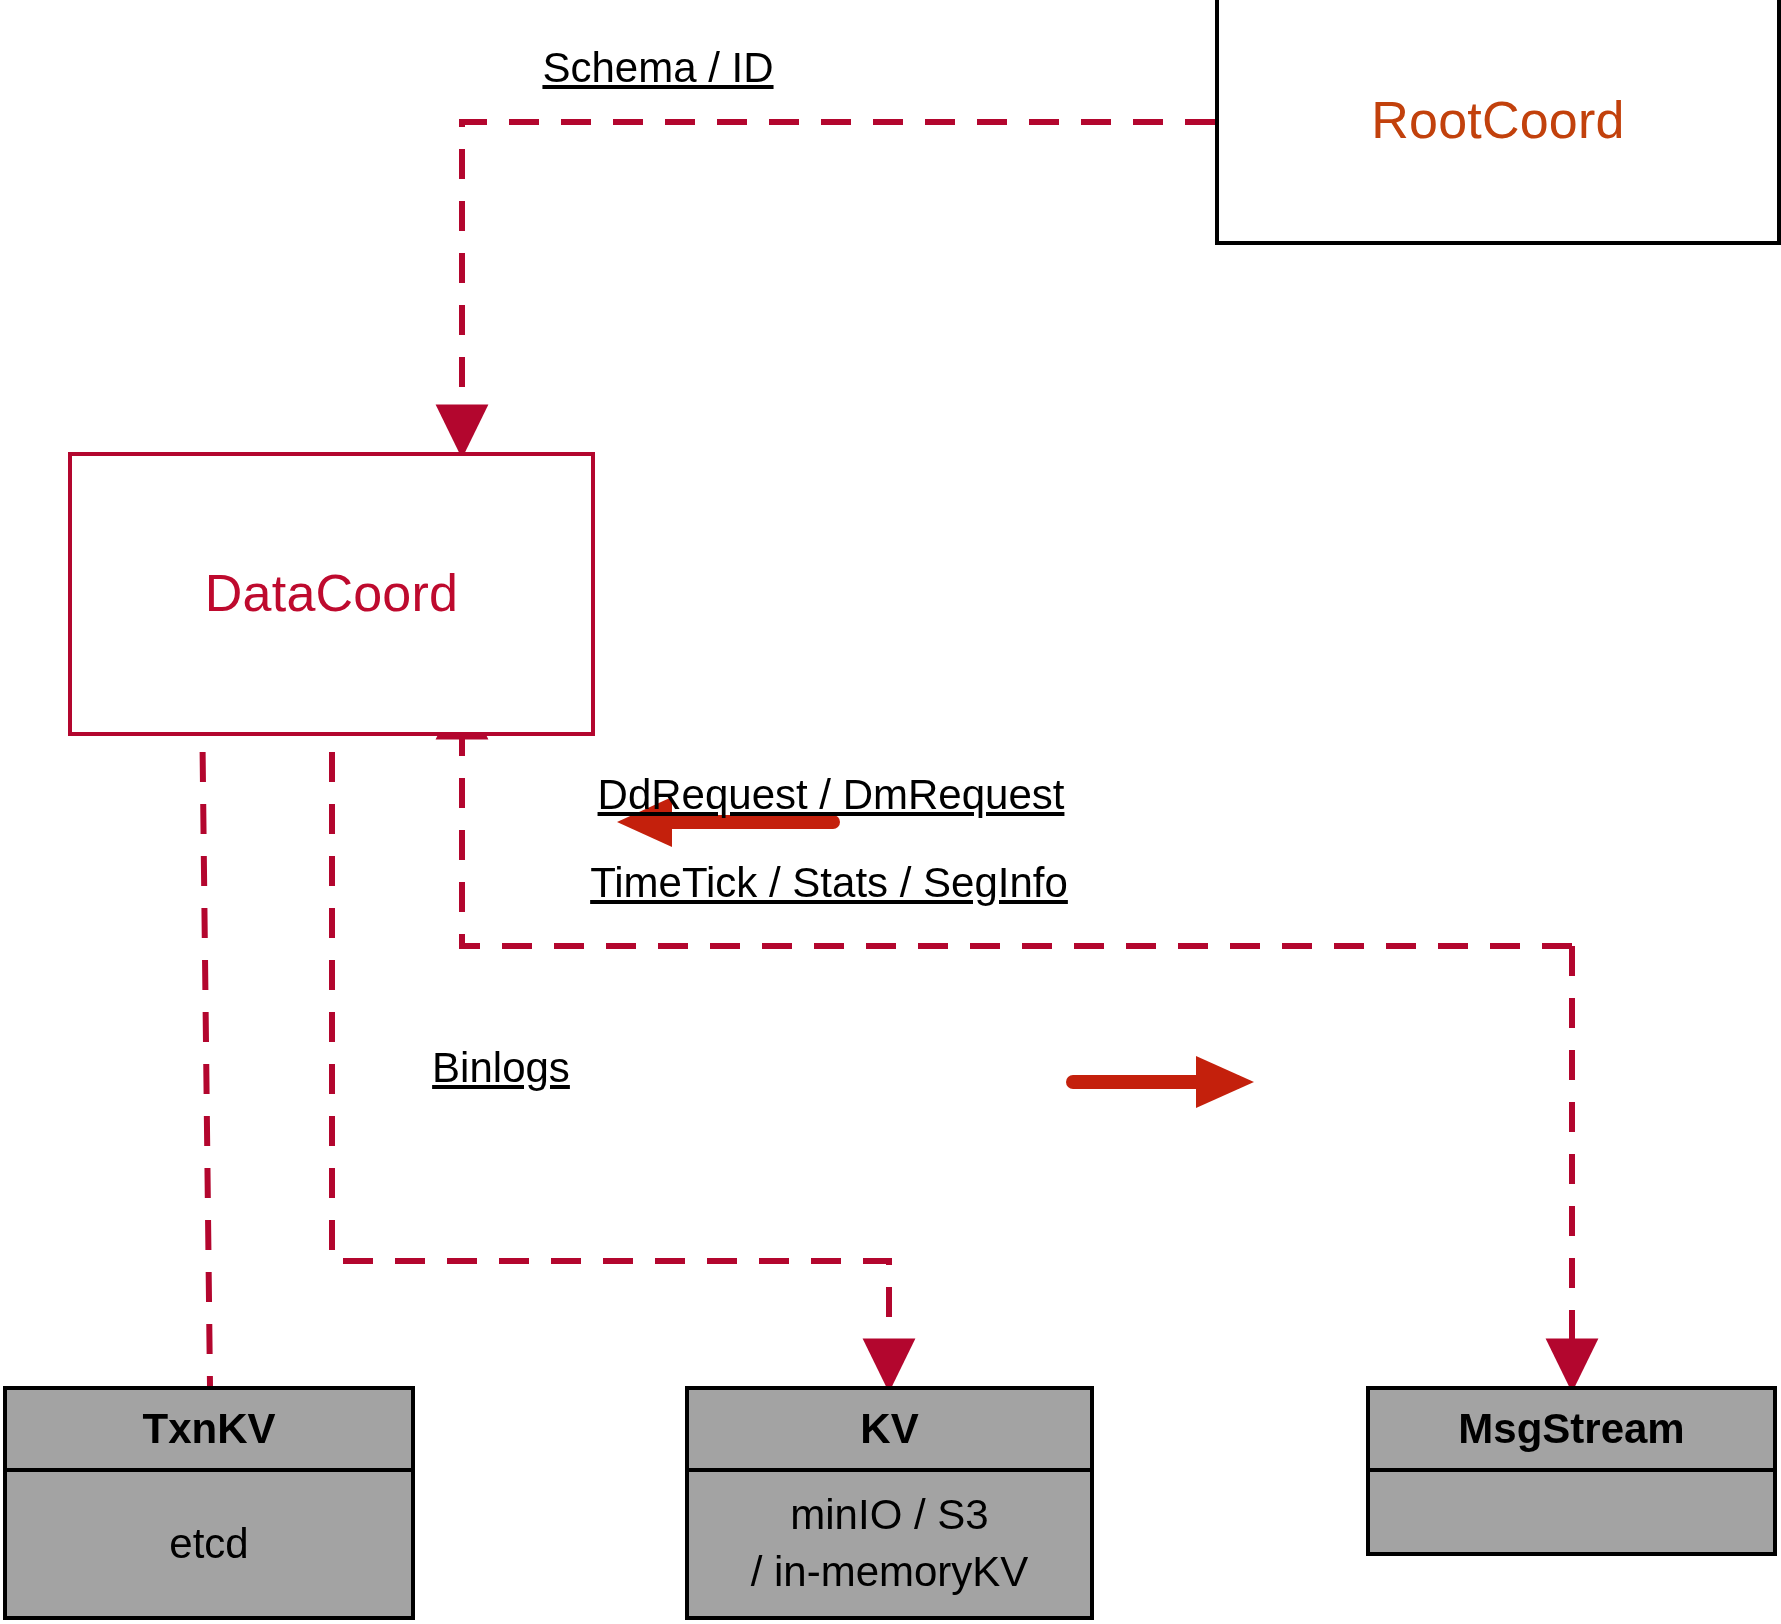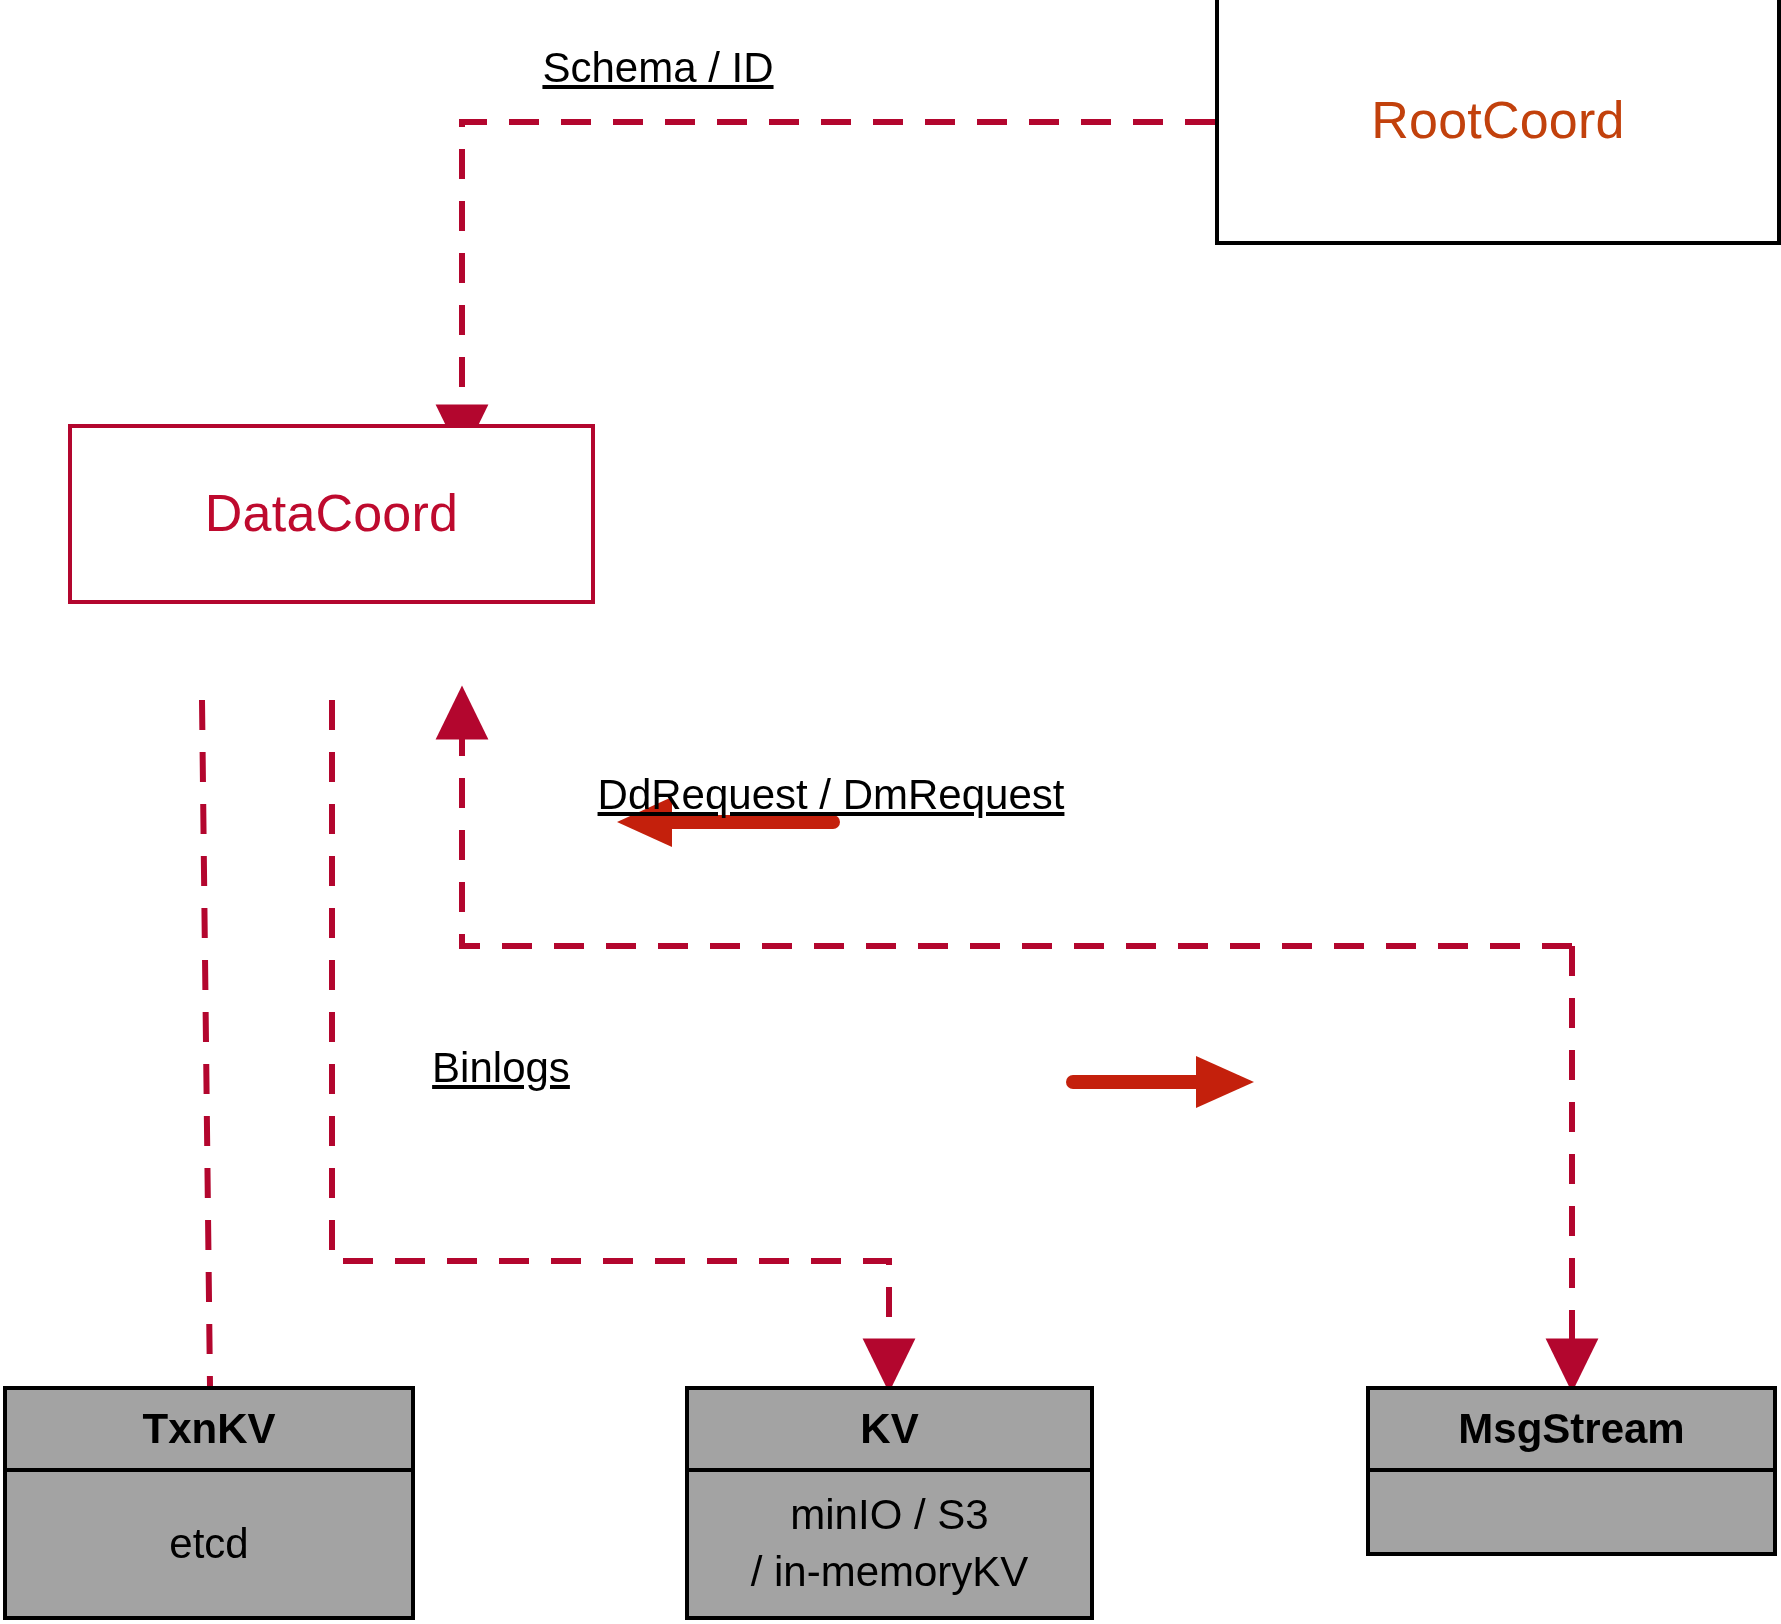--- a/index.html
+++ b/index.html
@@ -125,21 +125,21 @@
     <g>
       <line x1="1073" y1="1082" x2="1236" y2="1082" stroke="#C4200C" stroke-width="14" stroke-linecap="round"></line>
       <path d="M1254,1082 L1196,1056 L1196,1108 z" fill="#C4200C"></path>
     </g>
   </svg>
 
   <div class="node plain" style="left:1215px; top:-4px; width:566px; height:249px;">
     <span class="node-label">RootCoord</span>
   </div>
 
-  <div class="node accent" style="left:68px; top:424px; width:527px; height:180px;">
+  <div class="node accent" style="left:68px; top:452px; width:527px; height:284px;">
     <span class="node-label">DataCoord</span>
   </div>
 
   <div class="node split" style="left:3px; top:1386px; width:412px; height:234px;">
     <div class="compartment-title">TxnKV</div>
     <div class="compartment-body">
       <span class="line">etcd</span>
     </div>
   </div>
 
@@ -152,16 +152,17 @@
   </div>
 
   <div class="node split" style="left:1366px; top:1386px; width:411px; height:170px;">
     <div class="compartment-title">MsgStream</div>
   </div>
 
   <div class="edge-label" style="left: 542.453px; top: 47px;">Schema / ID</div>
 
   <div class="edge-label" style="left: 597.555px; top: 774px;">DdRequest / DmRequest</div>
 
+  <div class="edge-label" style="left: 590.141px; top: 862px;">TimeTick / Stats / SegInfo</div>
 
   <div class="edge-label" style="left: 432.117px; top: 1047px;">Binlogs</div>
 
 </div>
 
 </body></html>

